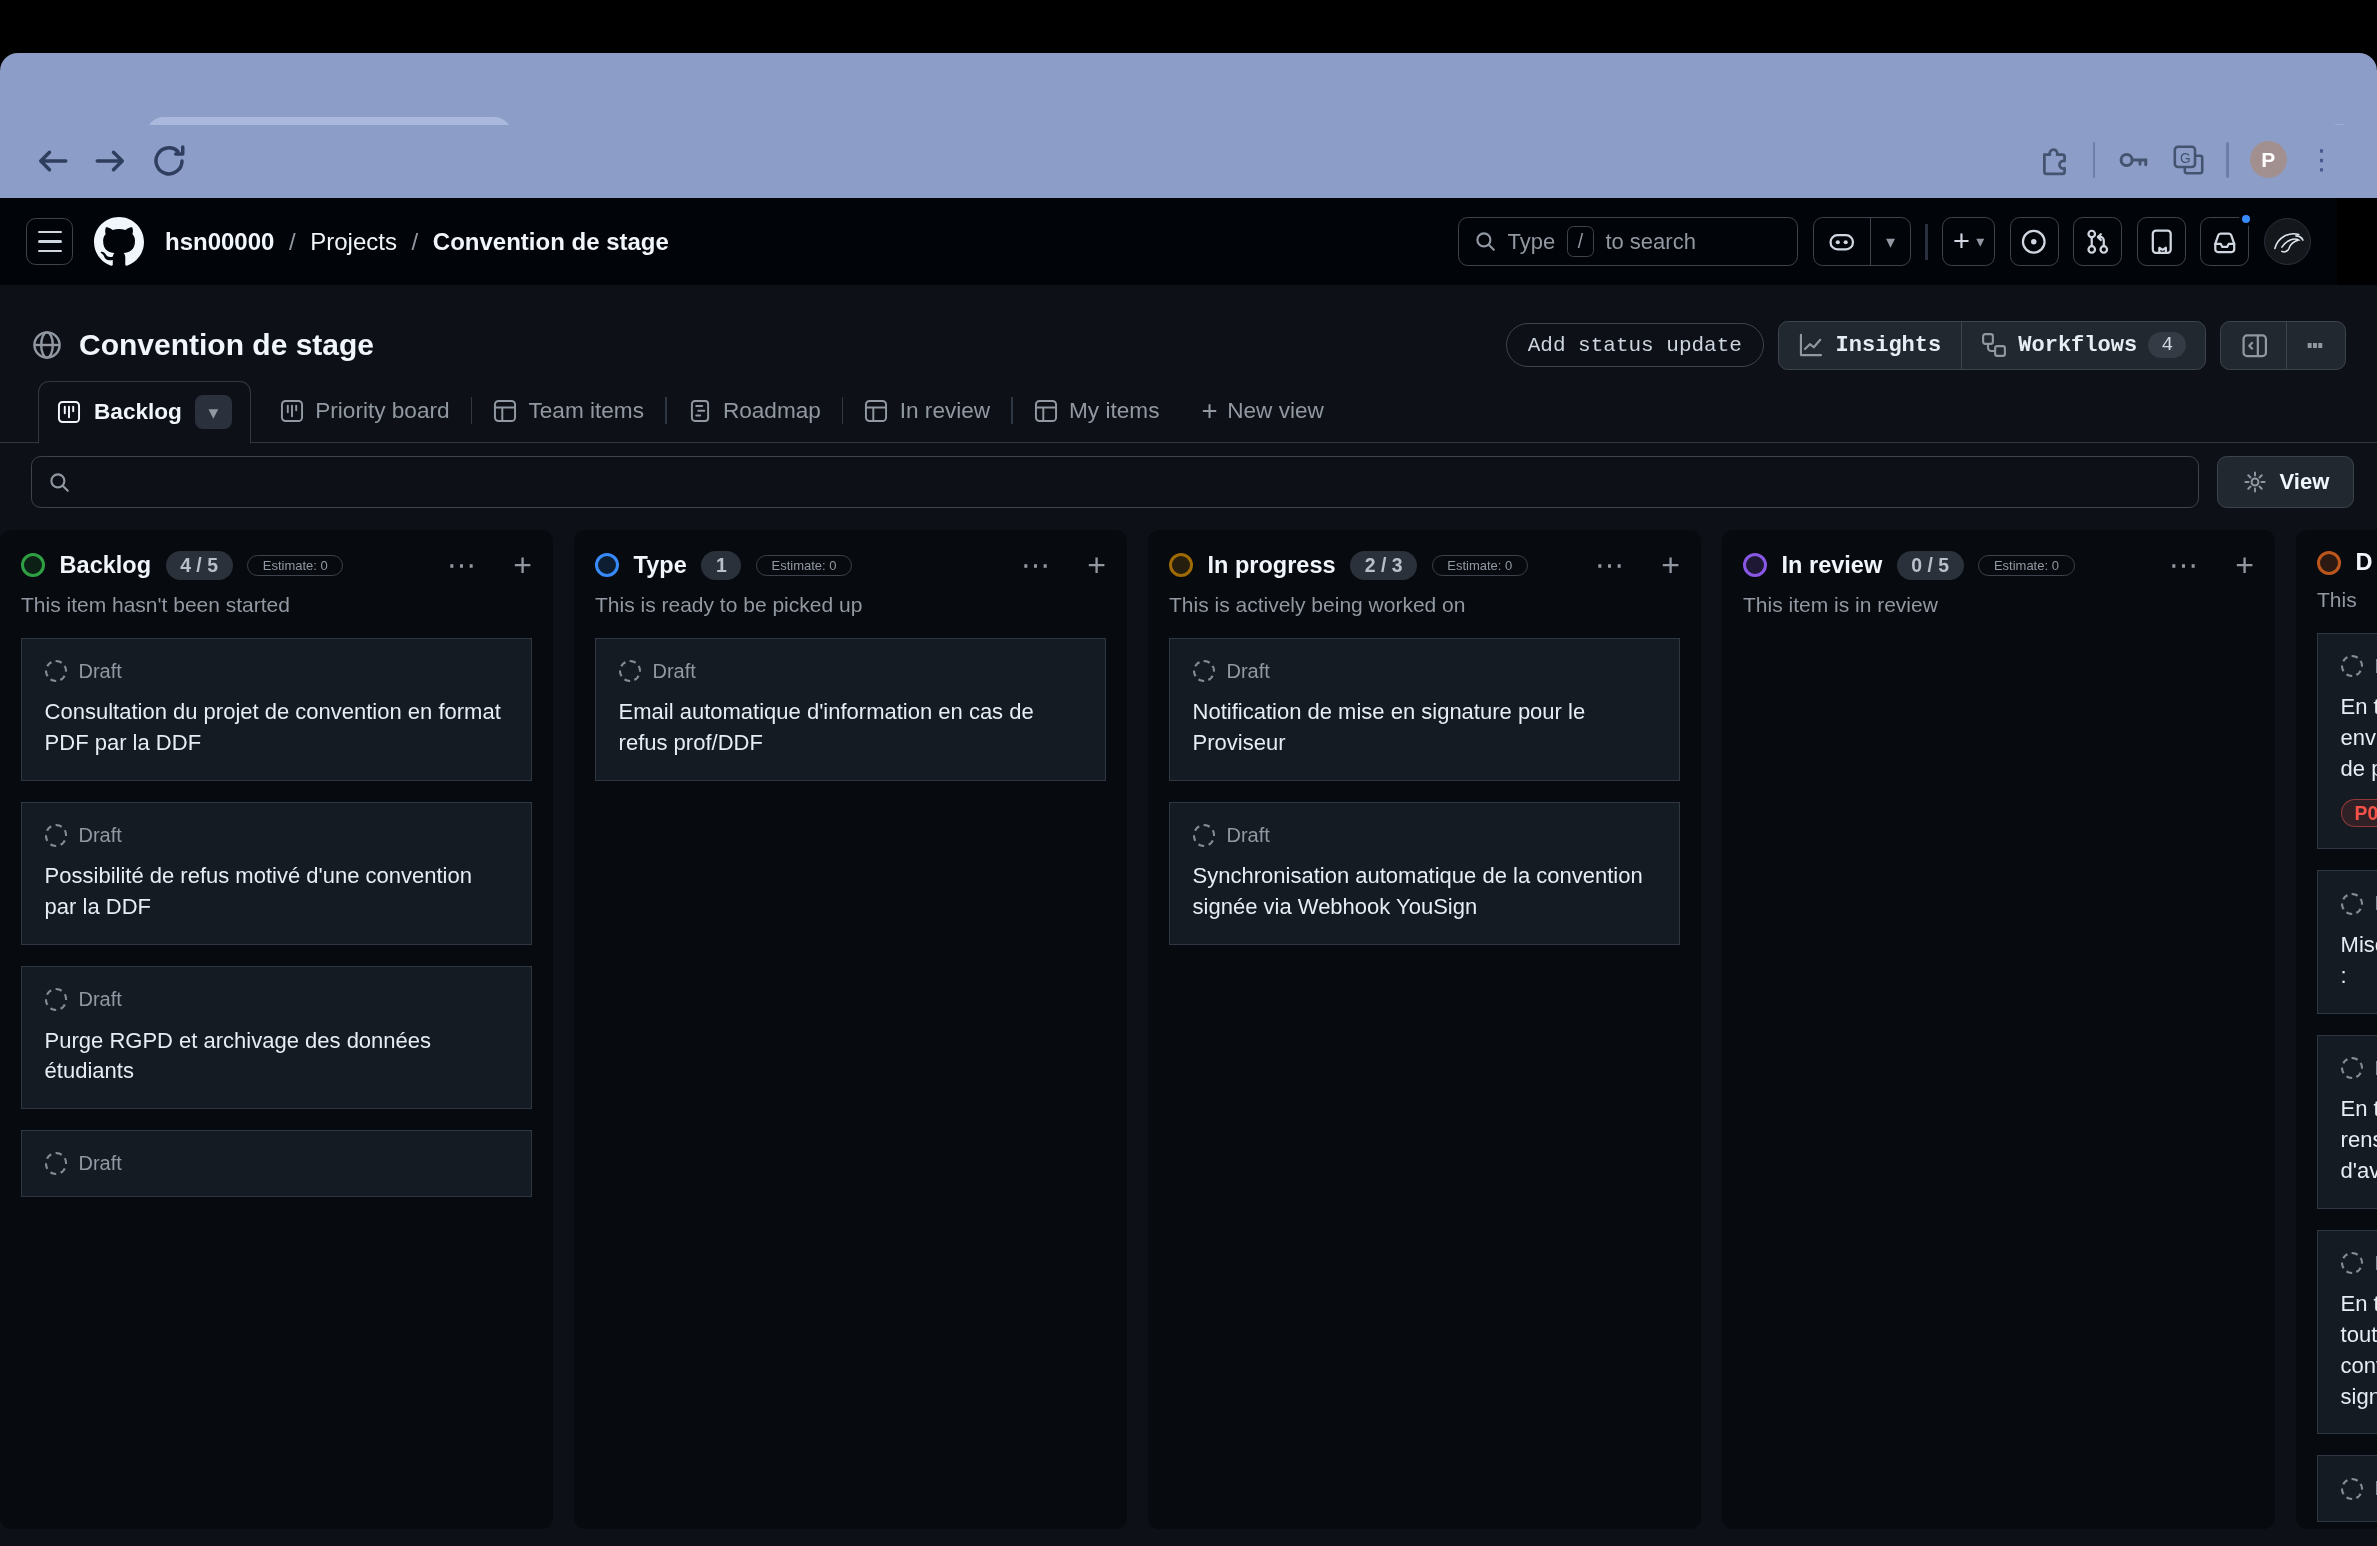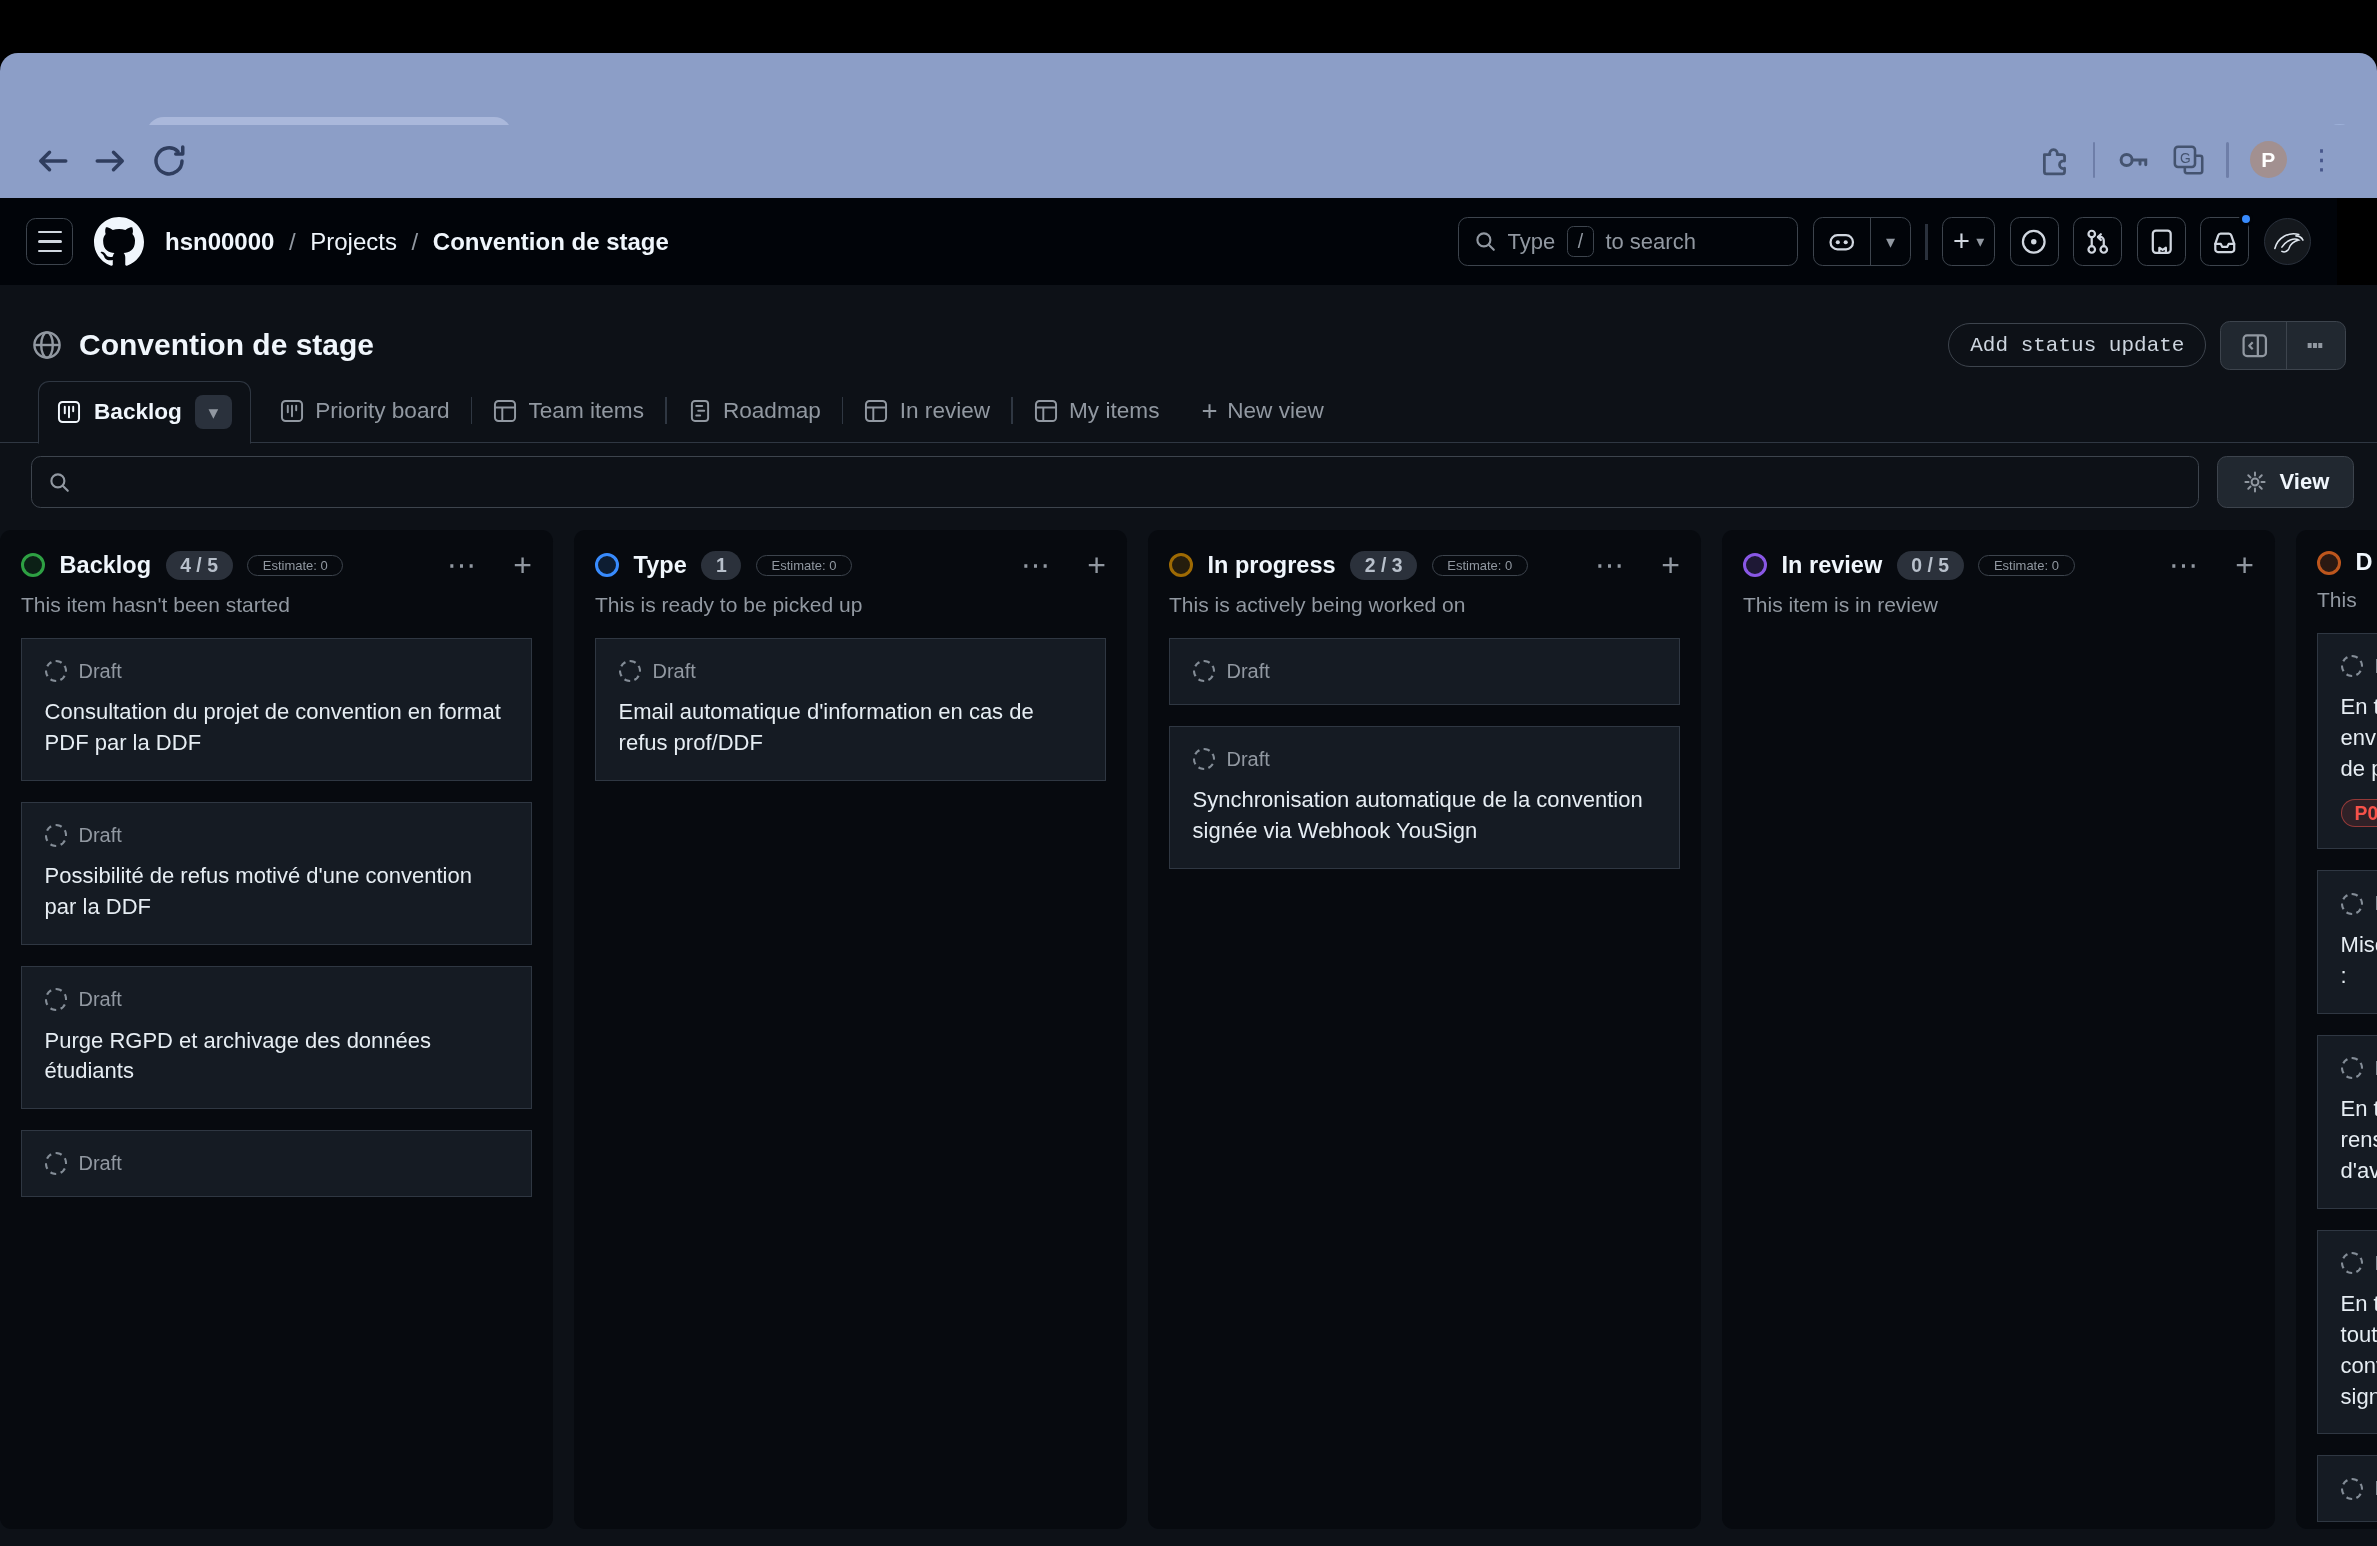--- a/index.html
+++ b/index.html
@@ -289,20 +289,42 @@
             <ellipse cx="8" cy="8" rx="2.9" ry="6.3"></ellipse>
             <path d="M1.7 8h12.6"></path>
           </svg>
       </span>
       <span class="proj-title">Convention de stage</span>
       <span class="proj-actions">
         <span class="ghost-pill">Add status update</span>
         <span class="seg">
           <span class="seg-btn">
             <span class="seg-icon">
+              <svg width="26" height="26" viewBox="0 0 16 16" fill="none" stroke="currentColor" stroke-width="1.3" stroke-linecap="round" stroke-linejoin="round">
+                  <path d="M1.8 1.8v12.4h12.4"></path>
+                  <path d="M4.3 10.5l3-3 2.4 1.9 4-4.6"></path>
+                </svg>
+            </span>
+            <span>Insights</span>
+          </span>
+          <span class="seg-btn">
+            <span class="seg-icon">
+              <svg width="26" height="26" viewBox="0 0 16 16" fill="none" stroke="currentColor" stroke-width="1.3" stroke-linejoin="round">
+                  <rect x="1.3" y="1.3" width="6" height="6" rx="1.3"></rect>
+                  <rect x="8.7" y="8.7" width="6" height="6" rx="1.3"></rect>
+                  <path d="M4.3 7.3v2.4a2 2 0 0 0 2 2h2.4"></path>
+                </svg>
+            </span>
+            <span>Workflows</span>
+            <span class="count-badge">4</span>
+          </span>
+        </span>
+        <span class="seg">
+          <span class="seg-btn">
+            <span class="seg-icon">
               <svg width="27.5" height="27.5" viewBox="0 0 16 16" fill="none" stroke="currentColor" stroke-width="1.3" stroke-linejoin="round">
                   <rect x="1.5" y="2" width="13" height="12" rx="2"></rect>
                   <path d="M9.8 2v12"></path>
                   <path d="M6.8 6L4.8 8l2 2"></path>
                 </svg>
             </span>
           </span>
           <span class="seg-btn">
             <span style="color:var(--muted);font-size:27.5px;letter-spacing:2.4px;">⋯</span>
           </span>
@@ -470,20 +492,21 @@
           <span class="colmenu">⋯</span>
           <span class="coladd">+</span>
         </div>
         <div class="coldesc">This is actively being worked on</div>
         <div class="cards">
           <div class="card">
             <div class="draftrow">
                 <span class="draftdot"></span>
                 <span class="draftlbl">Draft</span>
               </div>
+            <div class="cardtitle">Notification de mise en signature pour le Proviseur</div>
           </div>
           <div class="card">
             <div class="draftrow">
                 <span class="draftdot"></span>
                 <span class="draftlbl">Draft</span>
               </div>
             <div class="cardtitle">Synchronisation automatique de la convention signée via Webhook YouSign</div>
           </div>
         </div>
       </div>

